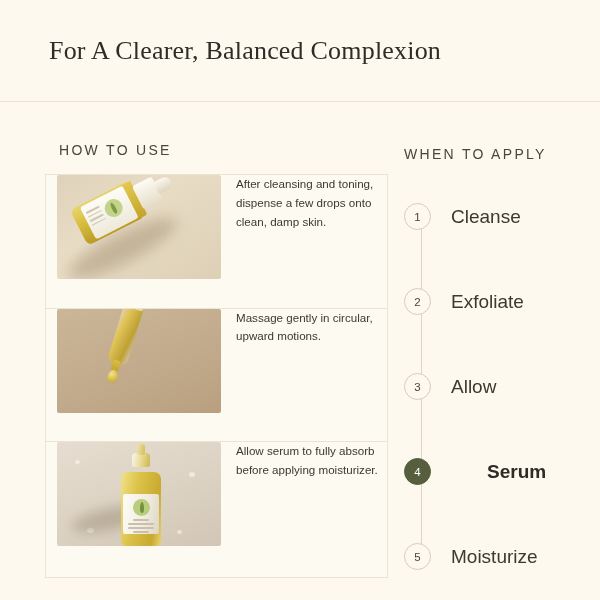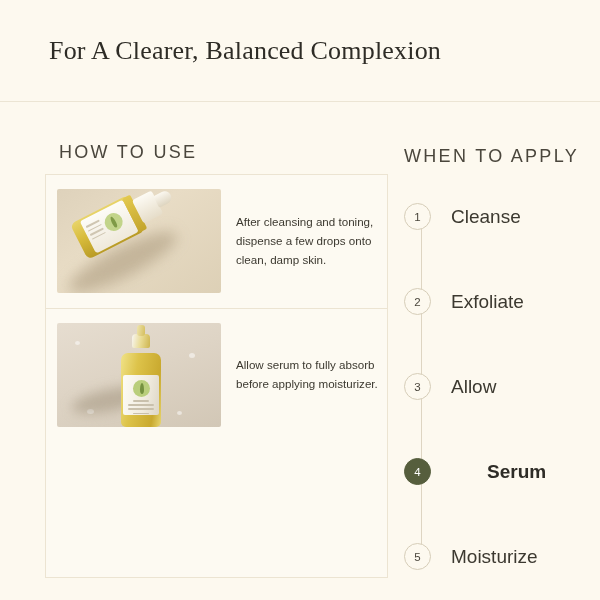--- a/index.html
+++ b/index.html
@@ -44,21 +44,21 @@
   .content {
     position: absolute;
     top: 102px;
     left: 0;
     width: 600px;
     height: 498px;
   }
 
   .section-label {
     position: absolute;
-    font-size: 18px;
+    font-size: 14px;
     letter-spacing: 2.3px;
     color: #4a463c;
     font-weight: 400;
   }
   .label-how {
     left: 59px;
     top: 40px;
   }
   .label-when {
     left: 404px;
@@ -72,21 +72,20 @@
     left: 45px;
     top: 72px;
     width: 343px;
     height: 404px;
     box-sizing: border-box;
     border: 1px solid #ece4d2;
     background: #fdfaf2;
   }
   .how-row {
     display: flex;
-    align-items: center;
     height: 133.5px;
     box-sizing: border-box;
     border-bottom: 1px solid #ece4d2;
     padding-left: 11px;
   }
   .how-row:last-child {
     border-bottom: none;
   }
   .thumb {
     width: 164px;
@@ -438,20 +437,31 @@
             </div>
           <div class="emblem"></div>
           <div class="collar"></div>
           <div class="neck"></div>
           <div class="tip"></div>
         </div>
       </div>
       <div class="how-text">After cleansing and toning, dispense a few drops onto clean, damp skin.</div>
     </div>
 
+    <div class="how-row">
+      <div class="thumb ph2">
+        <div class="pip">
+          <div class="pip-glass"></div>
+          <div class="pip-rim"></div>
+          <div class="pip-tip"></div>
+          <div class="drop"></div>
+        </div>
+      </div>
+      <div class="how-text">Massage gently in circular, upward motions.</div>
+    </div>
 
     <div class="how-row">
       <div class="thumb ph3">
         <div class="speck" style="left:18px;top:18px;width:5px;height:4px;"></div>
         <div class="speck" style="left:132px;top:30px;width:6px;height:5px;"></div>
         <div class="speck" style="left:30px;top:86px;width:7px;height:5px;"></div>
         <div class="speck" style="left:120px;top:88px;width:5px;height:4px;"></div>
         <div class="sh"></div>
         <div class="b-body"></div>
         <div class="b-shoulder"></div>

